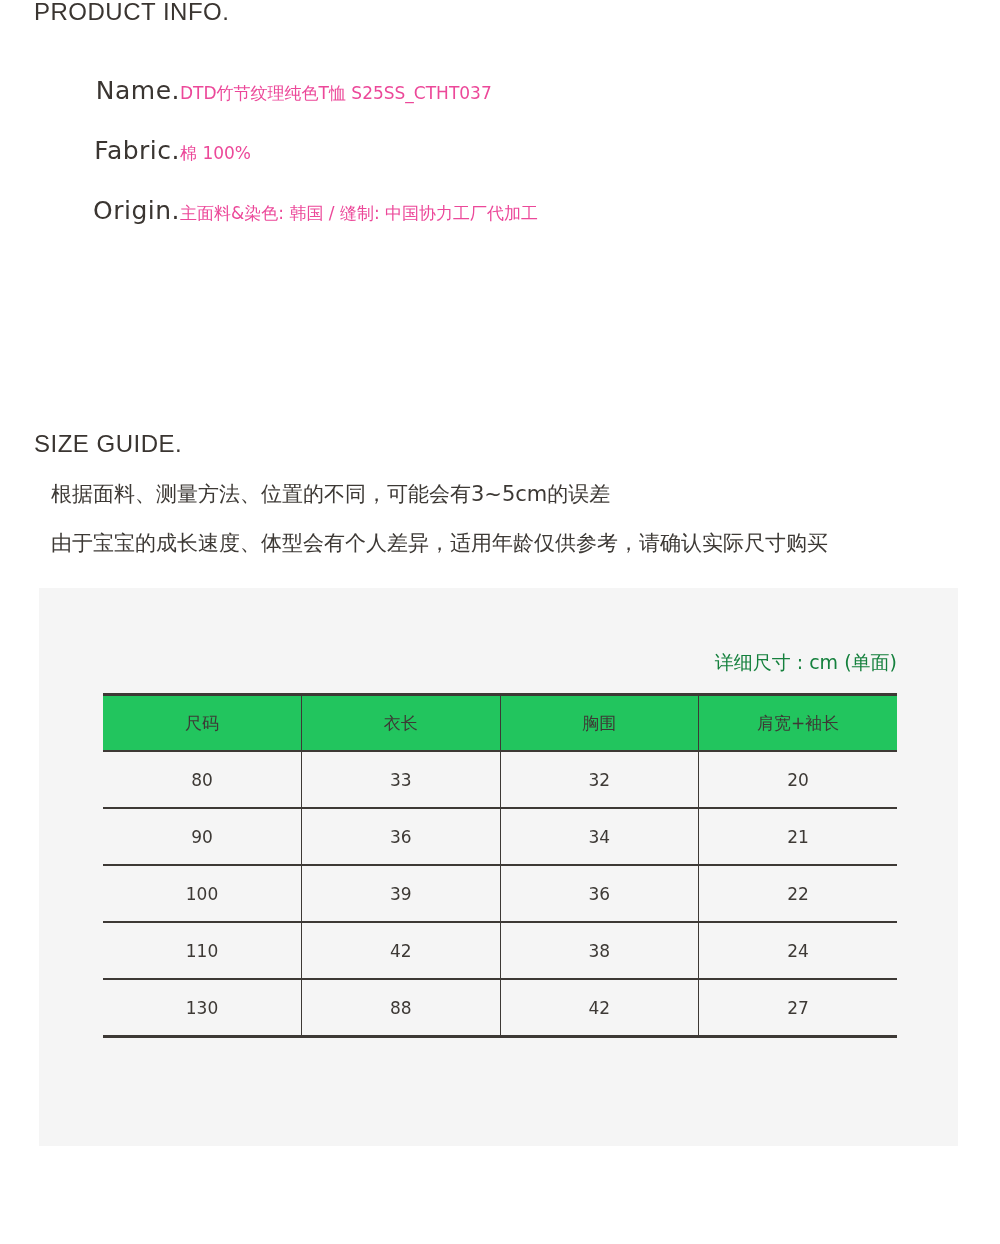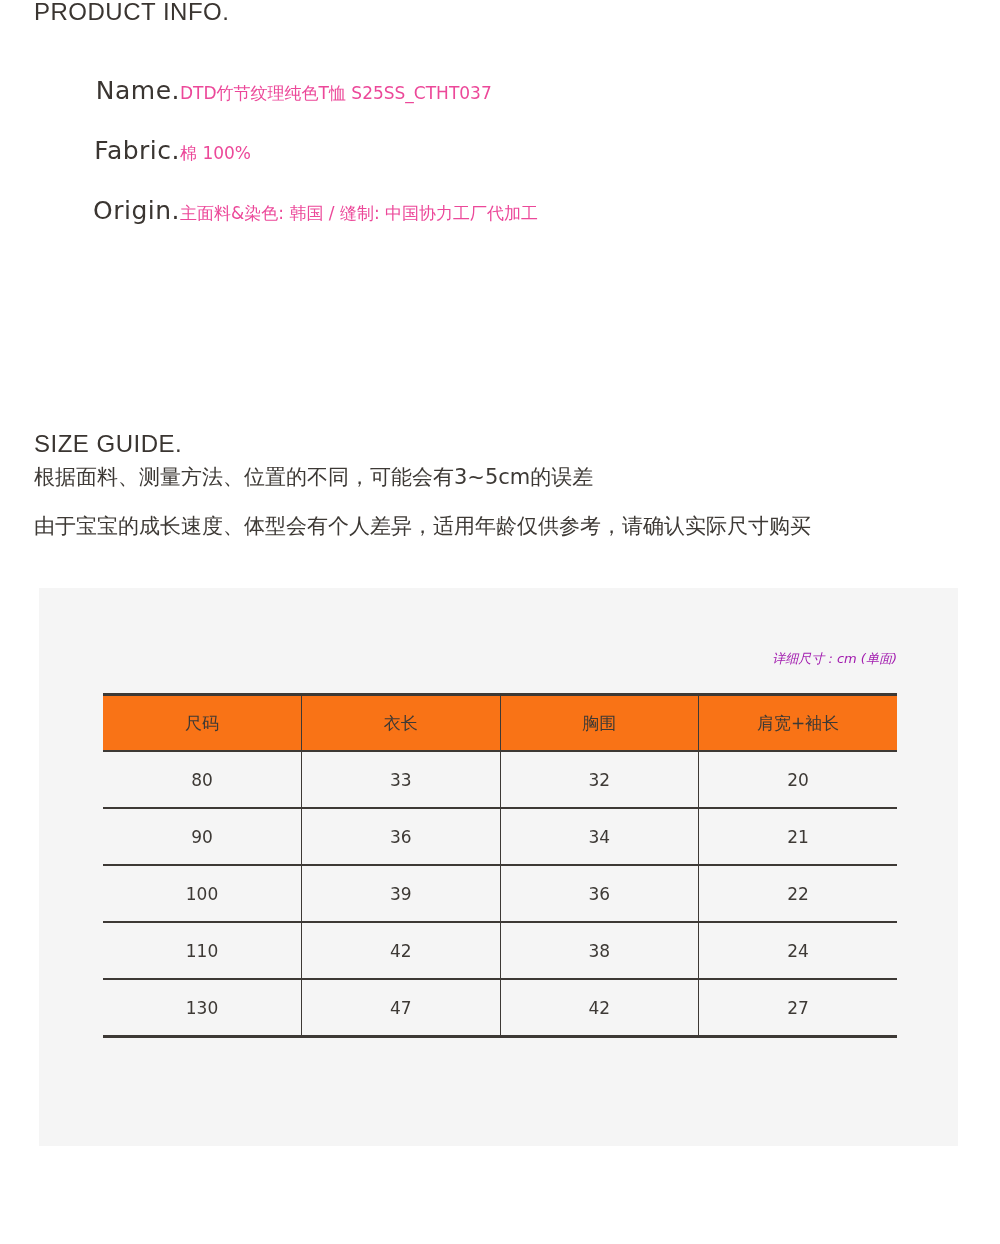--- a/index.html
+++ b/index.html
@@ -3,28 +3,28 @@
 <meta charset="utf-8">
 <style>
   html, body { margin: 0; padding: 0; background: #ffffff; }
   body { width: 1000px; height: 1244px; position: relative; overflow: hidden; color: #3d3935; font-family: "DejaVu Sans", "Liberation Sans", sans-serif; }
   .section-title { position: absolute; left: 34px; margin: 0; font-family: "Liberation Sans", "DejaVu Sans", sans-serif; font-weight: 400; font-size: 24px; letter-spacing: 0.5px; color: #3a3531; line-height: 1; }
   #t-product { top: 0px; }
   #t-size { top: 396px; margin-top: 36px; }
   .info-row { position: absolute; left: 34px; display: flex; align-items: baseline; }
   .info-label { width: 146px; font-family: "DejaVu Sans", sans-serif; font-size: 25px; color: #3a3531; letter-spacing: 0.5px; text-align: right; }
   .info-value { font-family: "DejaVu Sans", sans-serif; font-size: 17px; color: #ec4899; }
-  .note { position: absolute; left: 34px; font-size: 21px; color: #3d3935; margin: 0; white-space: nowrap; }
+  .note { position: absolute; left: 34px; font-size: 21px; color: #3d3935; margin: 17px; white-space: nowrap; }
   .panel { position: absolute; left: 39px; top: 588px; width: 919px; height: 558px; background: #f5f5f5; }
-  .unit { position: absolute; right: 61px; top: 62px; font-size: 13px; color: #a21caf; font-style: italic; }
+  .unit { position: absolute; right: 61px; top: 62px; font-size: 19px; color: #15803d; }
   table.size { position: absolute; left: 64px; top: 105px; width: 794px; border-collapse: collapse; table-layout: fixed; }
   table.size th, table.size td { text-align: center; font-weight: 400; font-size: 17px; color: #3d3935; height: 53px; border-left: 1px solid #3d3935; border-bottom: 2px solid #3d3935; }
   table.size th:first-child, table.size td:first-child { border-left: none; }
   table.size thead tr { border-top: 3px solid #3d3935; }
-  table.size th { background: #f97316; height: 52px; }
+  table.size th { background: #22c55e; height: 52px; }
   table.size tbody tr:last-child td { border-bottom: 3px solid #3d3935; }
 </style>
 </head>
 <body>
 
 <h1 id="t-product" class="section-title">PRODUCT INFO.</h1>
 
 <div class="info-row" style="top:76px">
   <span class="info-label">Name.</span>
   <span class="info-value">DTD竹节纹理纯色T恤 S25SS_CTHT037</span>
@@ -74,19 +74,19 @@
         <td>22</td>
       </tr>
       <tr>
         <td>110</td>
         <td>42</td>
         <td>38</td>
         <td>24</td>
       </tr>
       <tr>
         <td>130</td>
-        <td>47</td>
+        <td>88</td>
         <td>42</td>
         <td>27</td>
       </tr>
     </tbody>
   </table>
 </div>
 
 </body></html>

